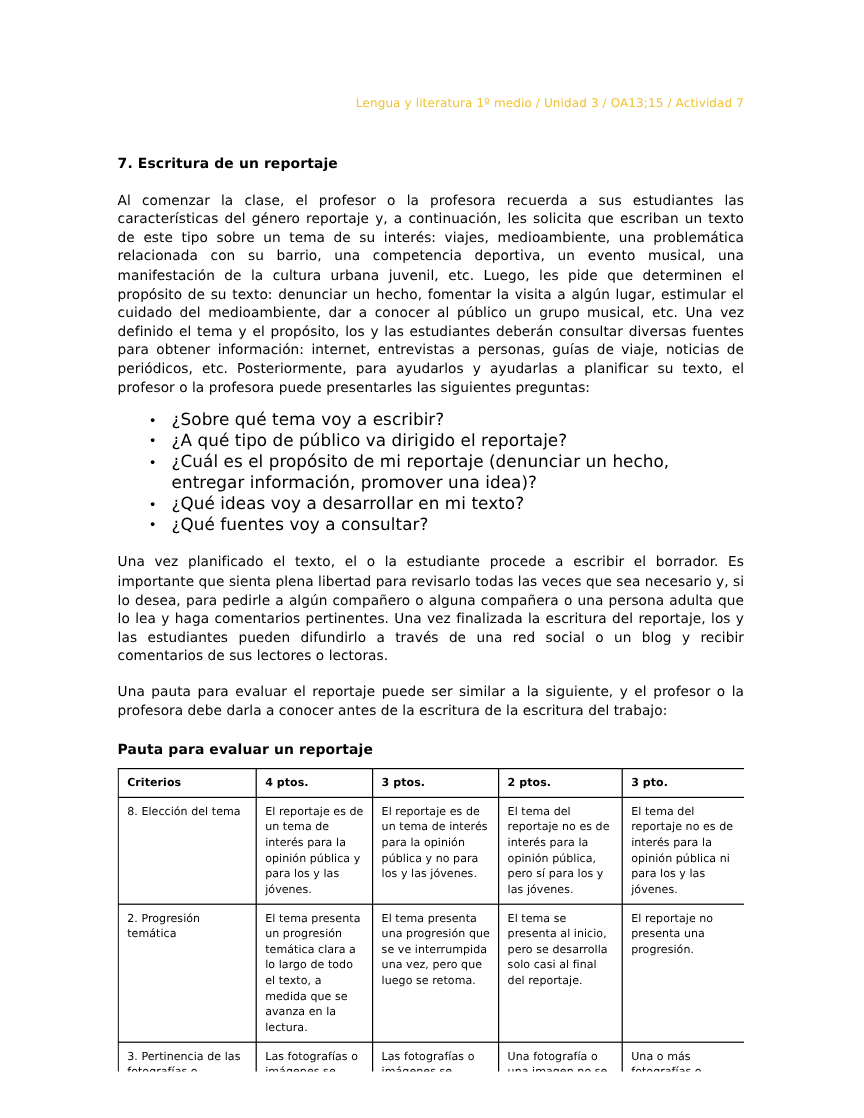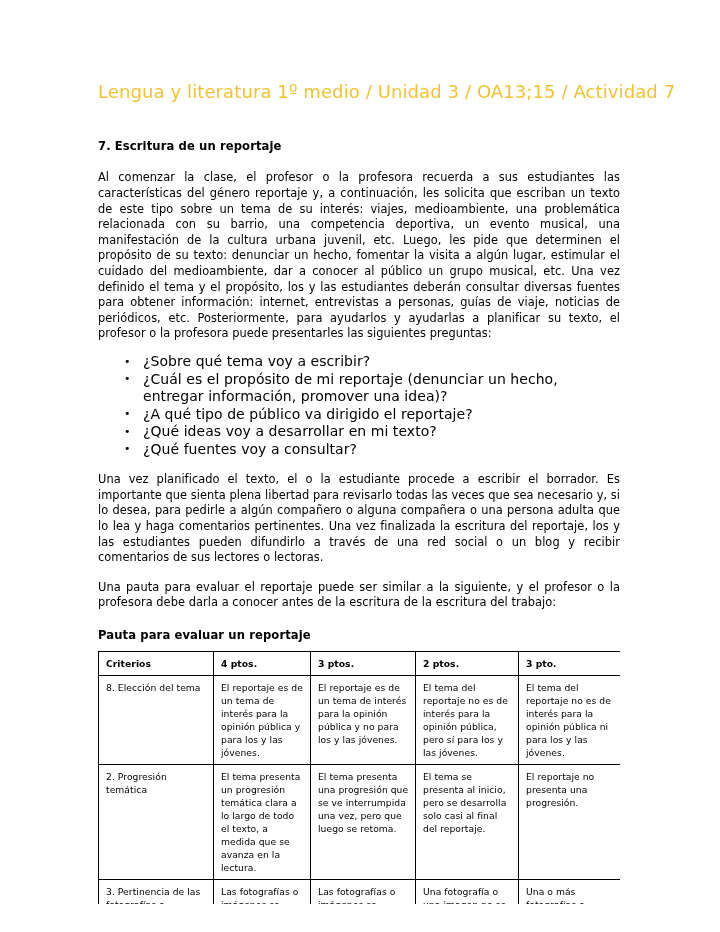--- a/index.html
+++ b/index.html
@@ -28,21 +28,21 @@
   .content {
     position: absolute;
     left: 98px;
     top: 0;
     width: 522px;
   }
 
   
   .breadcrumb {
     margin-top: 80px;
-    font-size: 18px;
+    font-size: 10px;
     line-height: 1.35;
     letter-spacing: 0.1px;
     color: #F0C232;
     white-space: nowrap;
     text-align: right;
   }
 
   
   .section-heading {
     margin-top: 35px;
@@ -137,22 +137,22 @@
   <div class="content">
 
     <div class="breadcrumb" style="color: rgb(240, 194, 50);">Lengua y literatura 1º medio / Unidad 3 / OA13;15 / Actividad 7</div>
 
     <div class="section-heading">7. Escritura de un reportaje</div>
 
     <p class="para">Al comenzar la clase, el profesor o la profesora recuerda a sus estudiantes las características del género reportaje y, a continuación, les solicita que escriban un texto de este tipo sobre un tema de su interés: viajes, medioambiente, una problemática relacionada con su barrio, una competencia deportiva, un evento musical, una manifestación de la cultura urbana juvenil, etc. Luego, les pide que determinen el propósito de su texto: denunciar un hecho, fomentar la visita a algún lugar, estimular el cuidado del medioambiente, dar a conocer al público un grupo musical, etc. Una vez definido el tema y el propósito, los y las estudiantes deberán consultar diversas fuentes para obtener información: internet, entrevistas a personas, guías de viaje, noticias de periódicos, etc. Posteriormente, para ayudarlos y ayudarlas a planificar su texto, el profesor o la profesora puede presentarles las siguientes preguntas:</p>
 
     <ul class="bullet-list">
       <li class="bullet-item">¿Sobre qué tema voy a escribir?</li>
+      <li class="bullet-item">¿A qué tipo de público va dirigido el reportaje?</li>
       <li class="bullet-item">¿Cuál es el propósito de mi reportaje (denunciar un hecho, entregar información, promover una idea)?</li>
-      <li class="bullet-item">¿A qué tipo de público va dirigido el reportaje?</li>
       <li class="bullet-item">¿Qué ideas voy a desarrollar en mi texto?</li>
       <li class="bullet-item">¿Qué fuentes voy a consultar?</li>
     </ul>
 
     <p class="para tight">Una vez planificado el texto, el o la estudiante procede a escribir el borrador. Es importante que sienta plena libertad para revisarlo todas las veces que sea necesario y, si lo desea, para pedirle a algún compañero o alguna compañera o una persona adulta que lo lea y haga comentarios pertinentes. Una vez finalizada la escritura del reportaje, los y las estudiantes pueden difundirlo a través de una red social o un blog y recibir comentarios de sus lectores o lectoras.</p>
 
     <p class="para tight">Una pauta para evaluar el reportaje puede ser similar a la siguiente, y el profesor o la profesora debe darla a conocer antes de la escritura de la escritura del trabajo:</p>
 
     <div class="pauta-title">Pauta para evaluar un reportaje</div>
 

